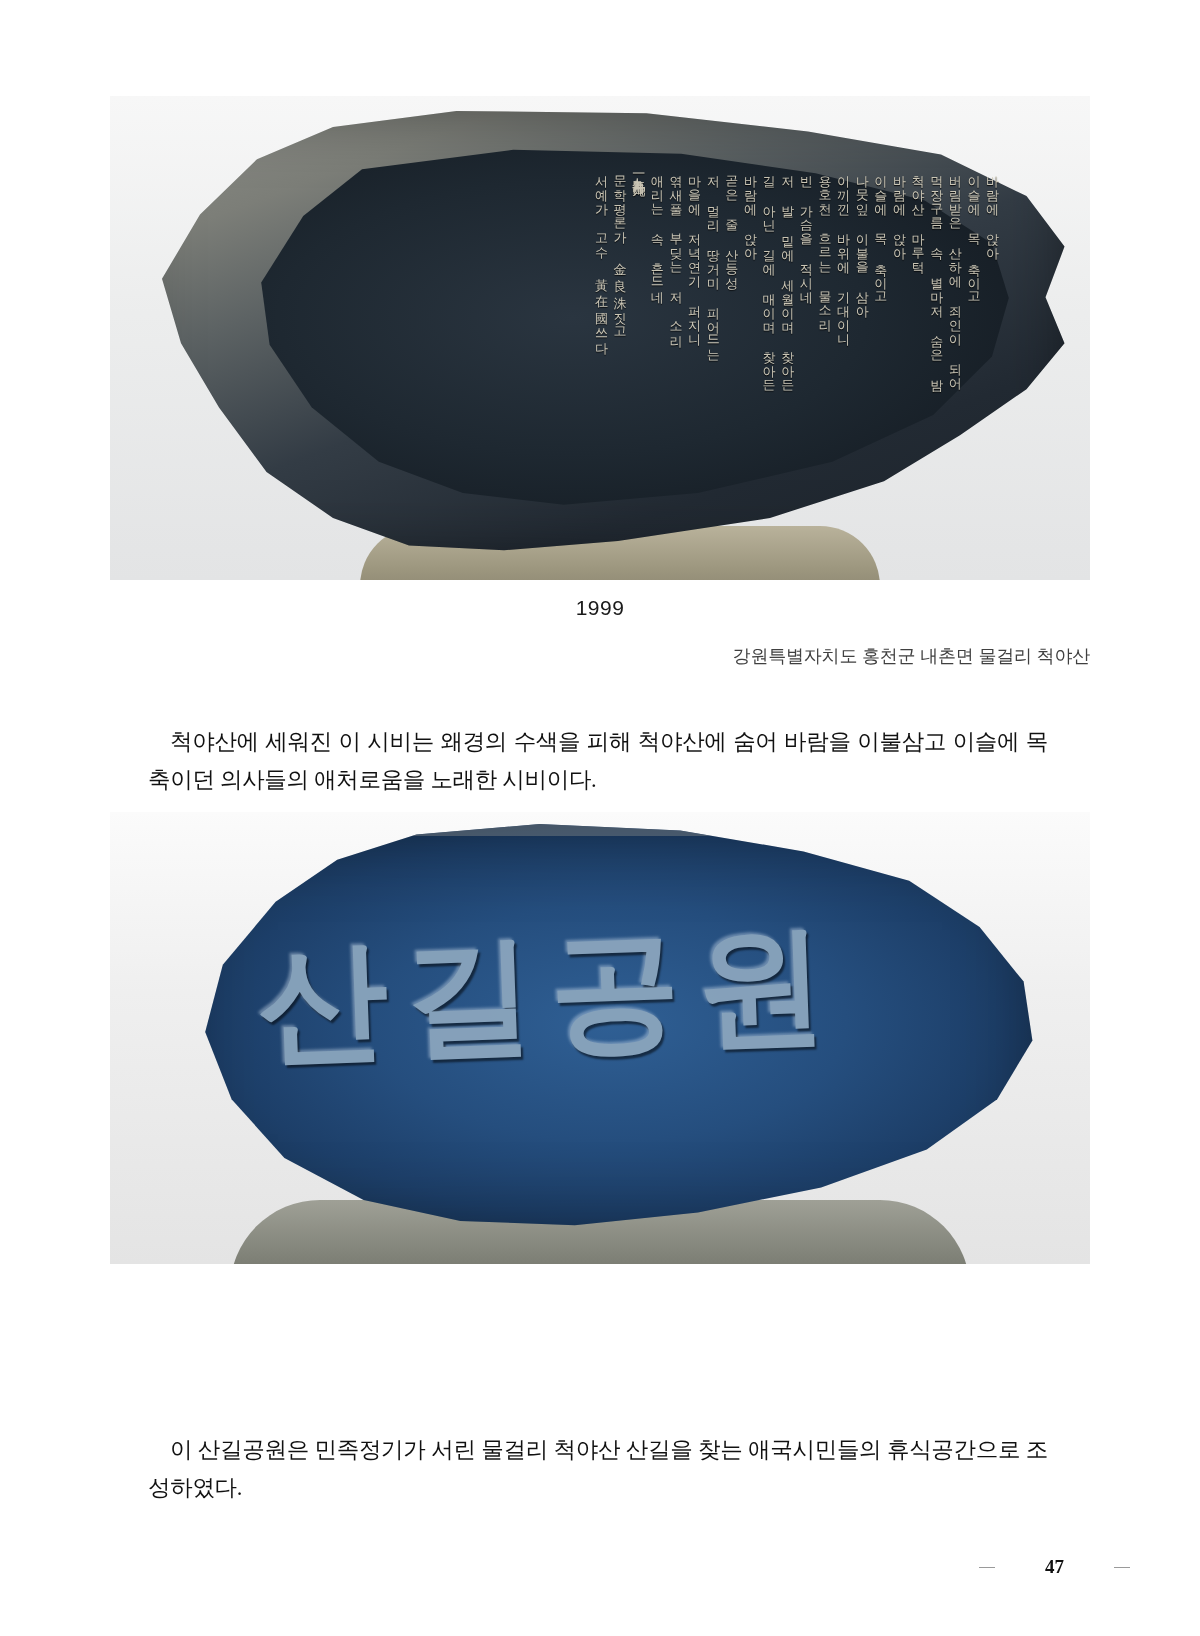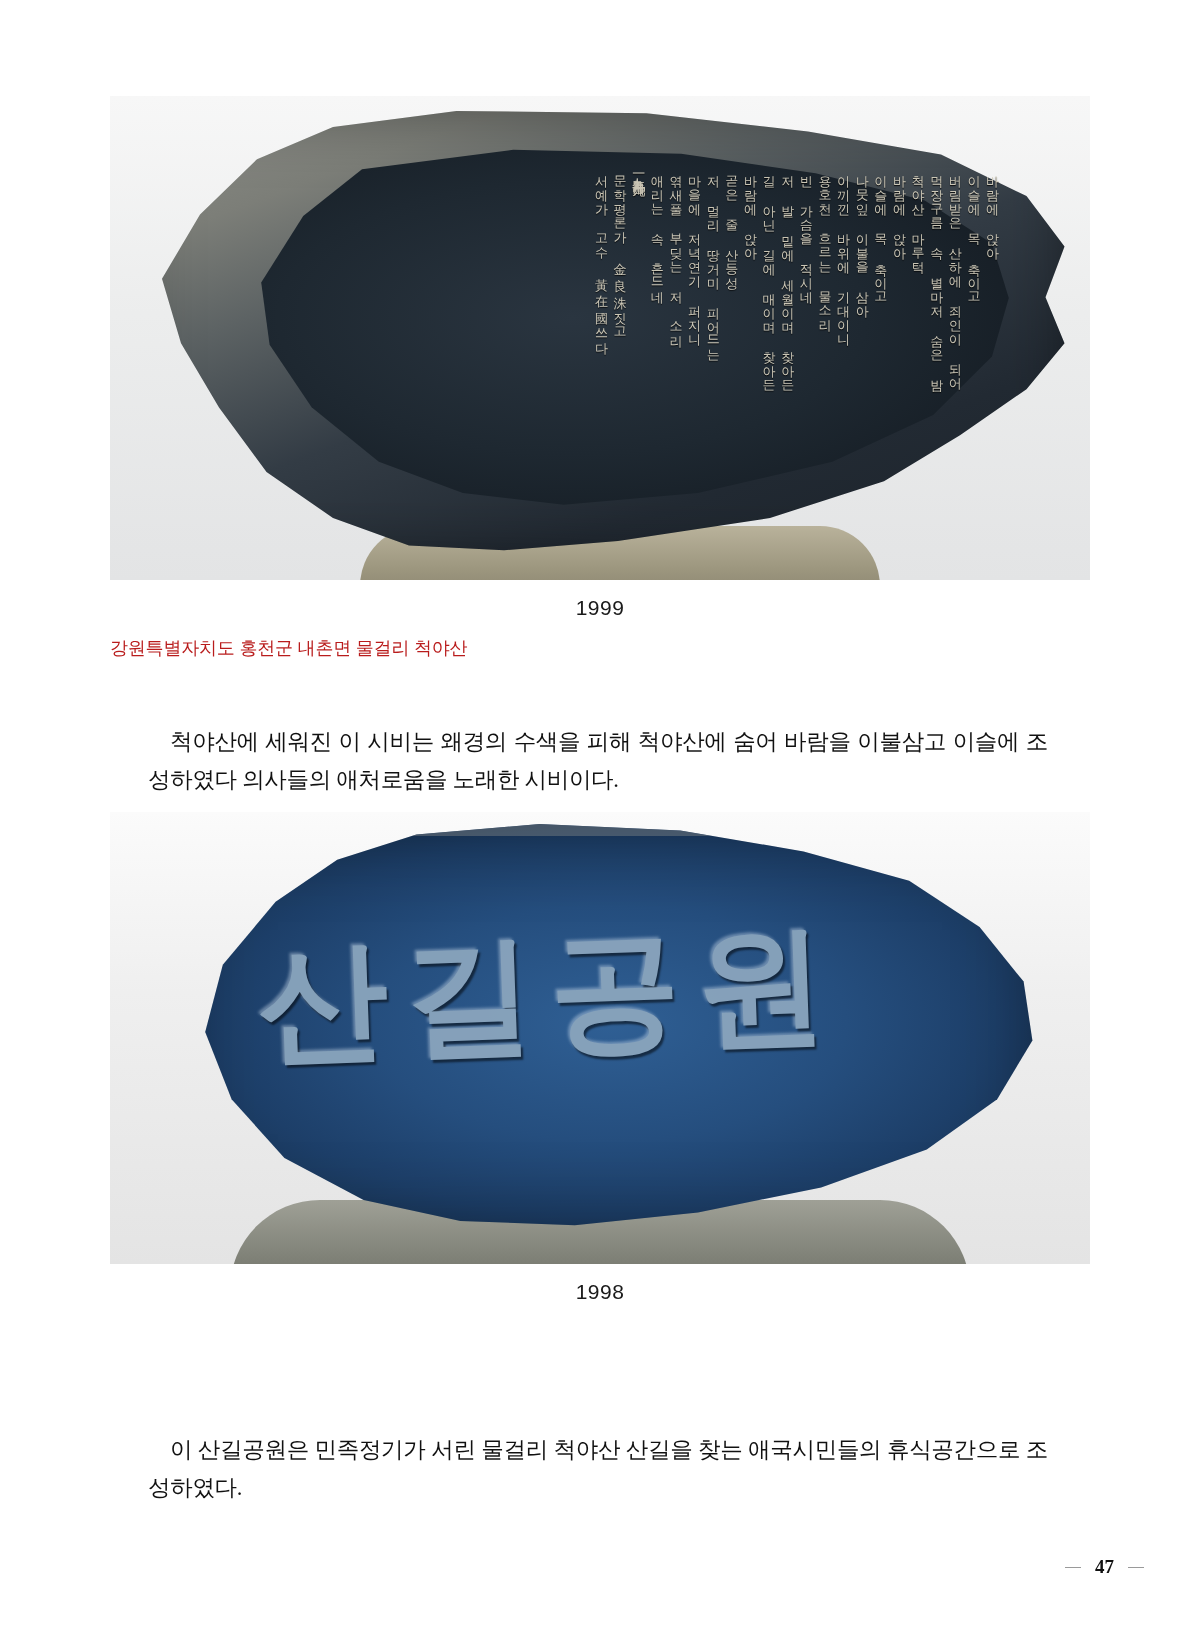--- a/index.html
+++ b/index.html
@@ -171,25 +171,25 @@
   
   .caption-year {
     text-align: center;
     font-family: "Liberation Sans", sans-serif;
     font-size: 21px;
     color: #1a1a1a;
     margin-top: 16px;
     letter-spacing: 0.5px;
   }
   .caption-place {
-    text-align: left;
+    text-align: right;
     font-family: "Liberation Sans", sans-serif;
     font-size: 18px;
-    color: #b91c1c;
-    margin-top: 16px;
+    color: #404040;
+    margin-top: 24px;
     letter-spacing: -0.2px;
   }
 
   
   .body-text {
     position: absolute;
     font-family: "Liberation Serif", serif;
     font-size: 22.5px;
     line-height: 1.72;
     color: #111111;
@@ -211,21 +211,22 @@
 
   
   .footer {
     position: absolute;
     left: 0;
     right: 0;
     top: 1556px;
     display: flex;
     justify-content: flex-end;
     align-items: center;
-    padding-right: 56px;
+    padding-right: 70px;
+    gap: 36px;
   }
   .footer .rule-left,
   .footer .rule-right {
     width: 16px;
     height: 1px;
     background: #9a9a9a;
   }
   .footer .page-number {
     font-family: "Liberation Serif", serif;
     font-size: 19px;
@@ -267,31 +268,30 @@
         <div class="col">애리는 속 흔드네</div>
         <div class="col">一九九九年十月九日</div>
         <div class="col">문학평론가 金 良 洙 짓고</div>
         <div class="col">서예가 고수 黃 在 國 쓰다</div>
       </div>
     </div>
     <div class="caption-year">1999</div>
     <div class="caption-place">강원특별자치도 홍천군 내촌면 물걸리 척야산</div>
   </div>
 
-  <p class="body-text" id="paragraph-1"><span class="indent"></span><span>척야산에 세워진 이 시비는 왜경의 수색을 피해 척야산에 숨어 바람을 이불삼고 이슬에 조성하였다 의사들의 애처로움을 노래한 시비이다.</span></p>
+  <p class="body-text" id="paragraph-1"><span class="indent"></span><span>척야산에 세워진 이 시비는 왜경의 수색을 피해 척야산에 숨어 바람을 이불삼고 이슬에 목축이던 의사들의 애처로움을 노래한 시비이다.</span></p>
 
   <div class="figure" id="figure-2">
     <div class="photo" id="photo-2">
       <div class="stone2-pedestal"></div>
       <div class="stone2-body">
         <div class="stone2-rim"></div>
       </div>
       <div class="carved-title">산길공원</div>
     </div>
-    <div class="caption-year">1998</div>
   </div>
 
   <p class="body-text" id="paragraph-2"><span class="indent"></span><span>이 산길공원은 민족정기가 서린 물걸리 척야산 산길을 찾는 애국시민들의 휴식공간으로 조성하였다.</span></p>
 
   <div class="footer">
     <span class="rule-left"></span>
     <span class="page-number">47</span>
     <span class="rule-right"></span>
   </div>
 

